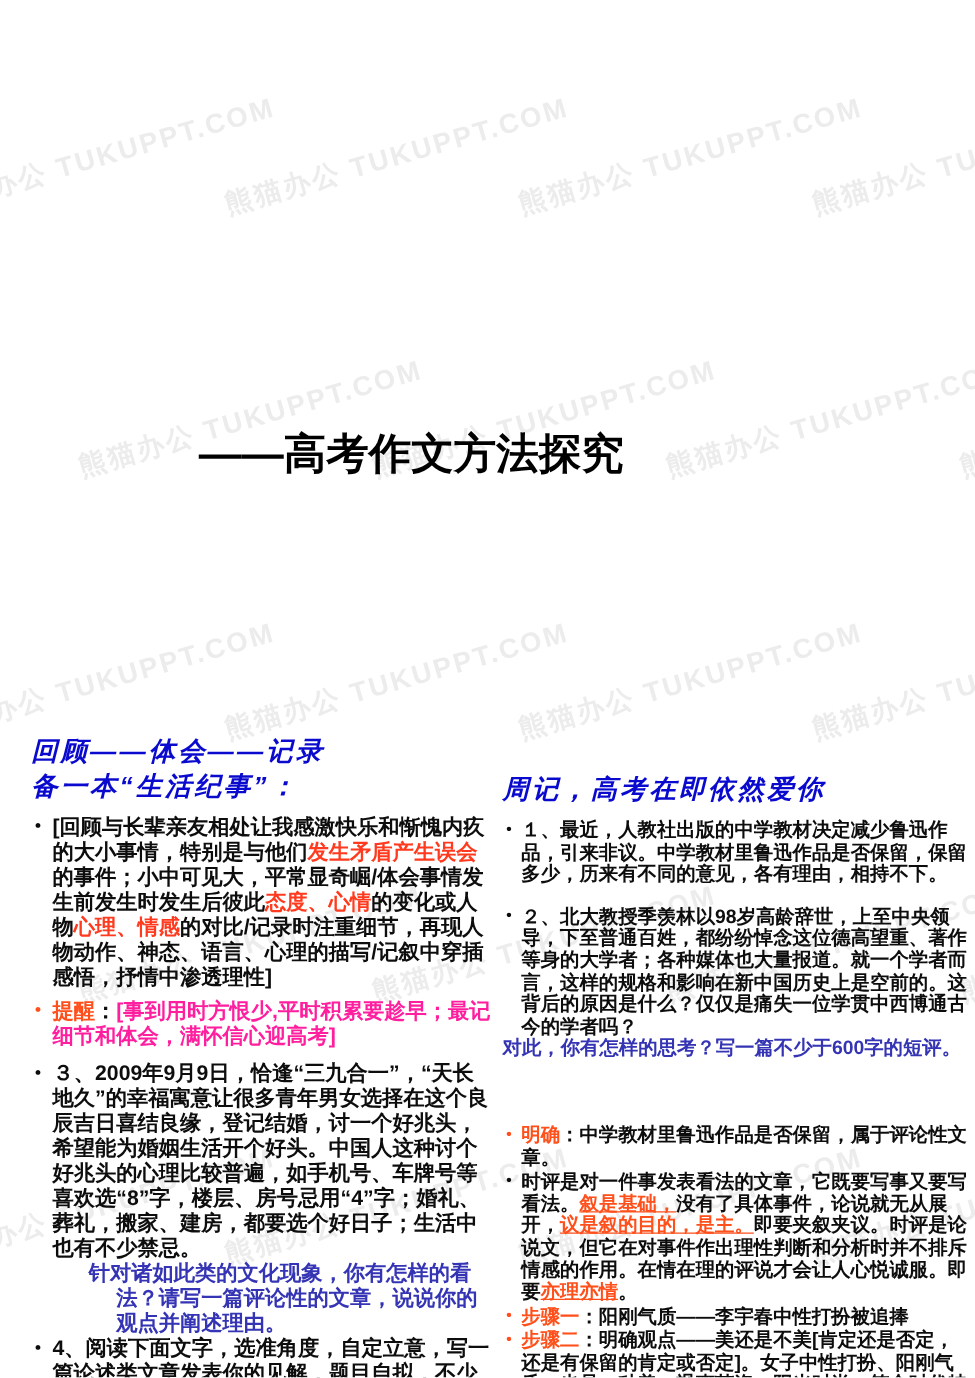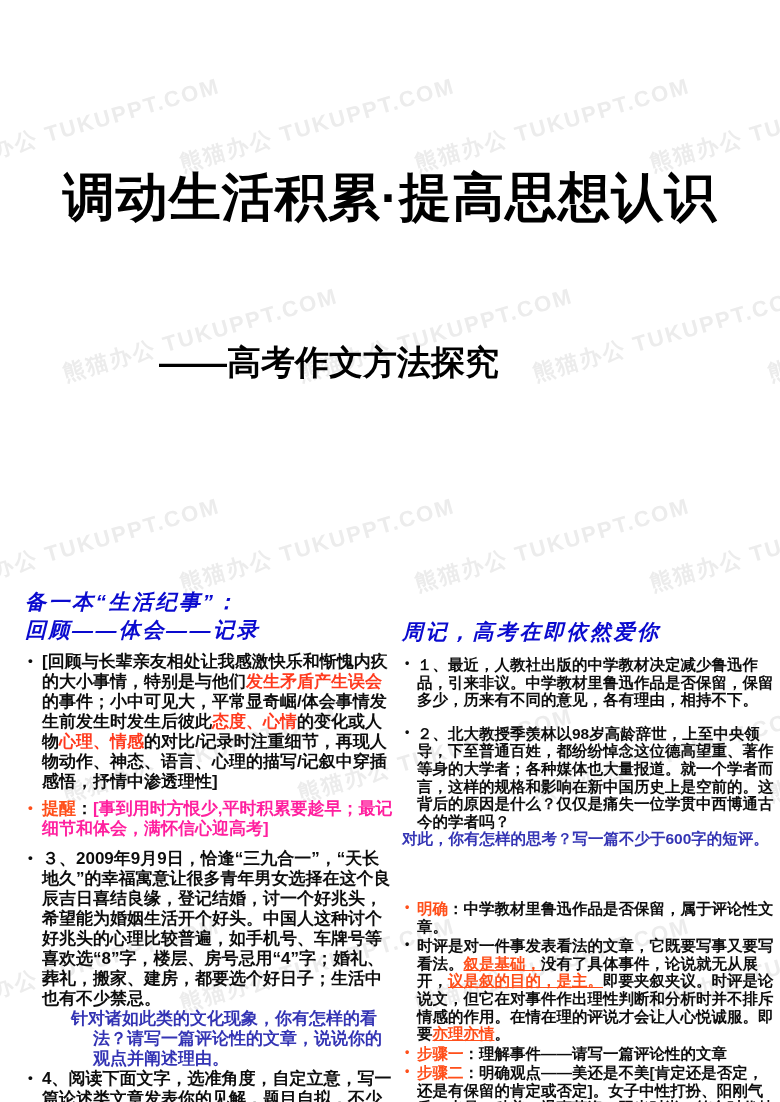--- a/index.html
+++ b/index.html
@@ -61,42 +61,41 @@
       <span class="wm" style="left: 58px; top: 740px;">熊猫办公 TUKUPPT.COM</span>
       <span class="wm" style="left: 293px; top: 740px;">熊猫办公 TUKUPPT.COM</span>
       <span class="wm" style="left: 528px; top: 740px;">熊猫办公 TUKUPPT.COM</span>
       <span class="wm" style="left: 763px; top: 740px;">熊猫办公 TUKUPPT.COM</span>
       <span class="wm" style="left: -60px; top: 950px;">熊猫办公 TUKUPPT.COM</span>
       <span class="wm" style="left: 175px; top: 950px;">熊猫办公 TUKUPPT.COM</span>
       <span class="wm" style="left: 410px; top: 950px;">熊猫办公 TUKUPPT.COM</span>
       <span class="wm" style="left: 645px; top: 950px;">熊猫办公 TUKUPPT.COM</span>
     </div>
 
-  <h1 class="title">调动生活积累·提高思想认识</h1>
   <h2 class="subtitle">——高考作文方法探究</h2>
 
   <div class="col col-left">
     <div class="col-header">
+      <div>回顾——体会——记录</div>
       <div>备一本“生活纪事”：</div>
-      <div>回顾——体会——记录</div>
     </div>
     <div class="items" id="left-items">
         <div class="para with-bullet"><span class="bullet">•</span><span class="seg-black">[回顾与长辈亲友相处让我感激快乐和惭愧内疚的大小事情，特别是与他们</span><span class="seg-red">发生矛盾产生误会</span><span class="seg-black">的事件；小中可见大，平常显奇崛/体会事情发生前发生时发生后彼此</span><span class="seg-red">态度、心情</span><span class="seg-black">的变化或人物</span><span class="seg-red">心理、情感</span><span class="seg-black">的对比/记录时注重细节，再现人物动作、神态、语言、心理的描写/记叙中穿插感悟，抒情中渗透理性]</span></div>
         <div class="para with-bullet" style="margin-top: 7px;"><span class="bullet b-orange">•</span><span class="seg-orange">提醒</span><span class="seg-black">：</span><span class="seg-magenta">[事到用时方恨少,平时积累要趁早；最记细节和体会，满怀信心迎高考]</span></div>
         <div class="para with-bullet" style="margin-top: 10px;"><span class="bullet">•</span><span class="seg-black">３、2009年9月9日，恰逢“三九合一”，“天长地久”的幸福寓意让很多青年男女选择在这个良辰吉日喜结良缘，登记结婚，讨一个好兆头，希望能为婚姻生活开个好头。中国人这种讨个好兆头的心理比较普遍，如手机号、车牌号等喜欢选“8”字，楼层、房号忌用“4”字；婚礼、葬礼，搬家、建房，都要选个好日子；生活中也有不少禁忌。</span></div>
         <div class="para q-hang"><span class="seg-blue">针对诸如此类的文化现象，你有怎样的看法？请写一篇评论性的文章，说说你的观点并阐述理由。</span></div>
         <div class="para with-bullet"><span class="bullet">•</span><span class="seg-black">4、阅读下面文字，选准角度，自定立意，写一篇论述类文章发表你的见解，题目自拟，不少于800字。</span></div>
       </div>
   </div>
 
   <div class="col col-right">
     <div class="col-header">周记，高考在即依然爱你</div>
     <div class="items" id="right-items">
         <div class="para with-bullet"><span class="bullet">•</span><span class="seg-black">１、最近，人教社出版的中学教材决定减少鲁迅作品，引来非议。中学教材里鲁迅作品是否保留，保留多少，历来有不同的意见，各有理由，相持不下。</span></div>
         <div class="para with-bullet" style="margin-top: 16px;"><span class="bullet">•</span><span class="seg-black">２、北大教授季羡林以98岁高龄辞世，上至中央领导，下至普通百姓，都纷纷悼念这位德高望重、著作等身的大学者；各种媒体也大量报道。就一个学者而言，这样的规格和影响在新中国历史上是空前的。这背后的原因是什么？仅仅是痛失一位学贯中西博通古今的学者吗？</span></div>
         <div class="para"><span class="seg-blue">对此，你有怎样的思考？写一篇不少于600字的短评。</span></div>
         <div class="para with-bullet" style="margin-top: 52px;"><span class="bullet b-orange">•</span><span class="seg-orange">明确</span><span class="seg-black">：中学教材里鲁迅作品是否保留，属于评论性文章。</span></div>
         <div class="para with-bullet" style="margin-top: 2px;"><span class="bullet">•</span><span class="seg-black">时评是对一件事发表看法的文章，它既要写事又要写看法。</span><span class="seg-orange_u">叙是基础，</span><span class="seg-black">没有了具体事件，论说就无从展开，</span><span class="seg-orange_u">议是叙的目的，是主。</span><span class="seg-black">即要夹叙夹议。时评是论说文，但它在对事件作出理性判断和分析时并不排斥情感的作用。在情在理的评说才会让人心悦诚服。即要</span><span class="seg-orange_u">亦理亦情</span><span class="seg-black">。</span></div>
-        <div class="para with-bullet" style="margin-top: 2px;"><span class="bullet b-orange">•</span><span class="seg-orange">步骤一</span><span class="seg-black">：理解事件——请写一篇评论性的文章</span></div>
+        <div class="para with-bullet" style="margin-top: 2px;"><span class="bullet b-orange">•</span><span class="seg-orange">步骤一</span><span class="seg-black">：阳刚气质——李宇春中性打扮被追捧</span></div>
         <div class="para with-bullet" style="margin-top: 2px;"><span class="bullet b-orange">•</span><span class="seg-orange">步骤二</span><span class="seg-black">：明确观点——美还是不美[肯定还是否定，还是有保留的肯定或否定]。女子中性打扮、阳刚气质，也是一种美，飒爽英姿，阳光时尚，符合时代特点。女子应以阴柔、娇弱为美，男子以阳刚壮硕为美，阴阳自成天地，男女各具特性</span></div>
       </div>
   </div>
 </div>
 
 </body></html>

